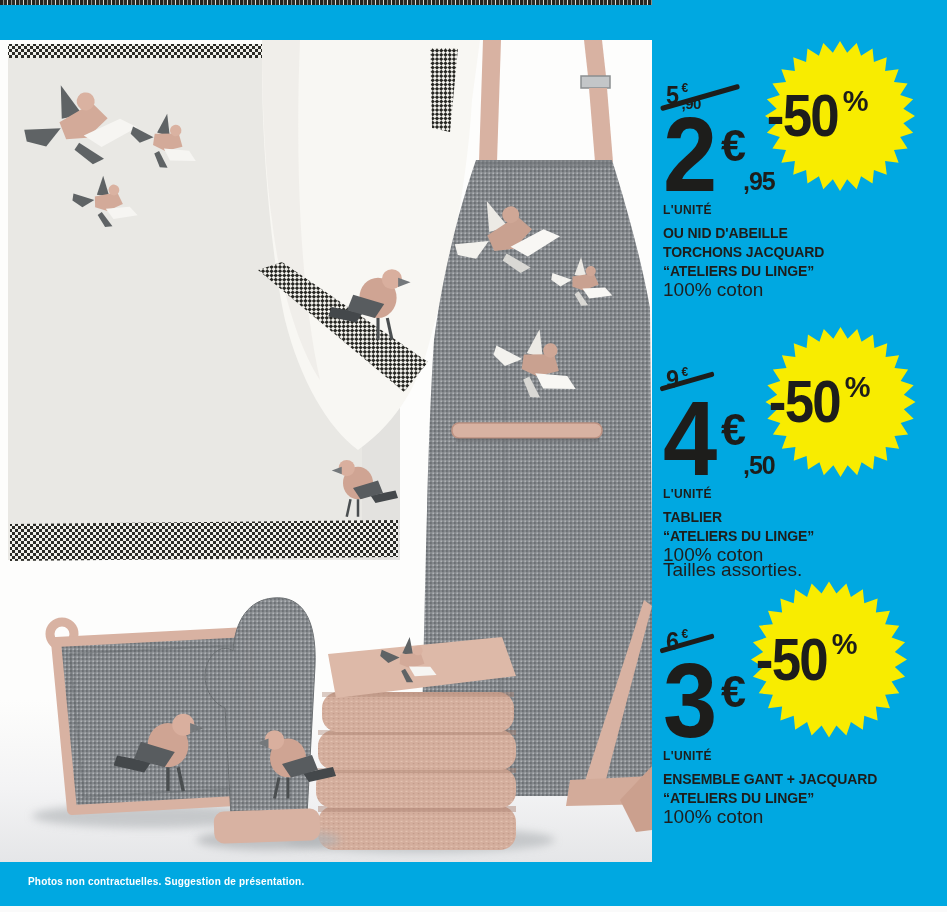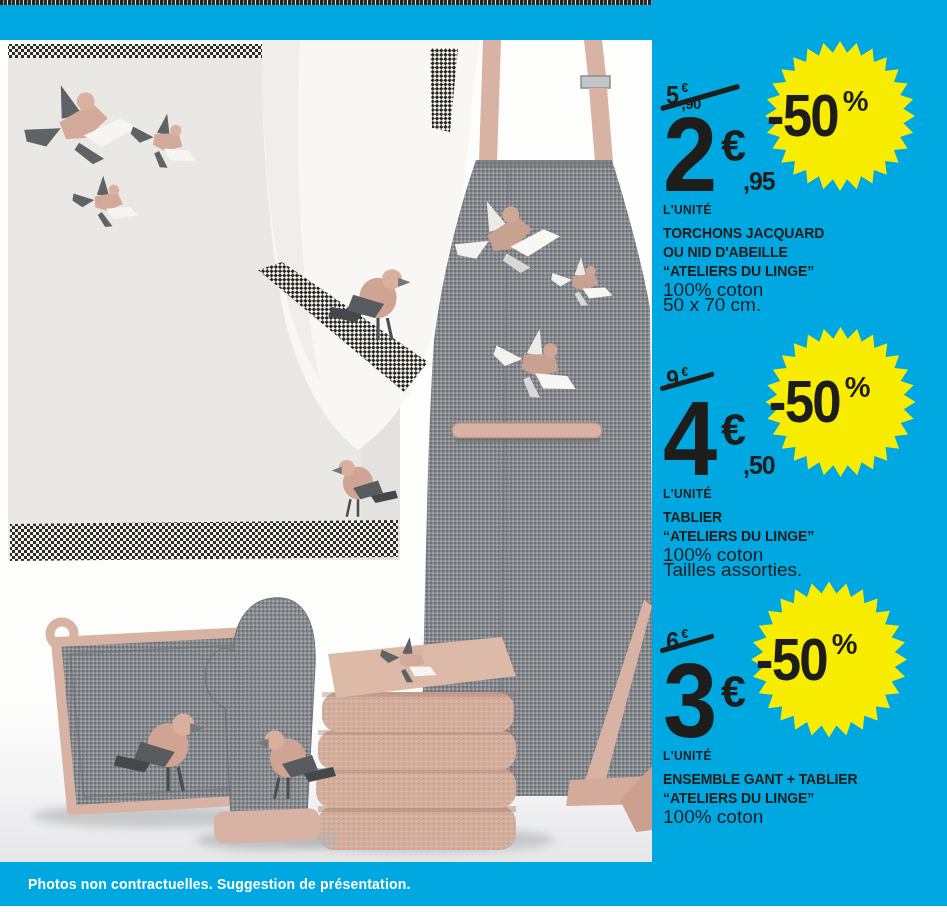--- a/index.html
+++ b/index.html
@@ -13,21 +13,21 @@
 
   
   #top-strip{left:0;top:0;width:652px;height:5px;
     background:repeating-linear-gradient(90deg,#23231f 0 3px,#8d8d87 3px 4px,#2c2c28 4px 7px,#d8d8d2 7px 8px);}
 
   
   #photo{left:0;top:40px;width:652px;height:822px;background:#fdfdfc;}
   #photo svg{display:block;}
 
   
-  #footer-note{left:28px;top:876px;color:#ffffff;font-size:14px;font-weight:bold;letter-spacing:.2px;}
+  #footer-note{left:28px;top:876px;color:#ffffff;font-size:10px;font-weight:bold;letter-spacing:.2px;}
   #bottom-strip{left:0;top:906px;width:947px;height:6px;background:#fafafa;}
 
   
   .price-block{position:absolute;left:663px;width:284px;color:#1d1d1b;}
   #block-0{top:82px;}
   #block-1{top:366px;}
   #block-2{top:628px;}
 
   .old-price{position:relative;display:flex;align-items:flex-start;width:max-content;height:31px;margin-left:3px;}
   .old-amount{font-size:26px;font-weight:bold;line-height:1;display:inline-block;transform:scaleX(.9);transform-origin:left top;}
@@ -203,27 +203,26 @@
   </div>
   <div class="price-row">
     <span class="price-euros">2</span>
     <span class="price-col">
       <span class="price-cur">€</span>
       <span class="price-cents">,95</span>
     </span>
   </div>
   <div class="unit">L'UNITÉ</div>
   <div class="name">
+    <div>OU NID D'ABEILLE</div>
     <div>TORCHONS JACQUARD</div>
-    <div>OU NID D'ABEILLE</div>
     <div>“ATELIERS DU LINGE”</div>
   </div>
   <div class="details">
     <div>100% coton</div>
-    <div>50 x 70 cm.</div>
   </div>
 </div>
 <div class="badge" id="badge-0">
   <svg viewBox="0 0 100 100">
       <polygon fill="#f8ec00" points="50.00,0.00 54.76,7.77 61.13,1.25 64.04,9.88 71.69,4.95 72.61,14.01 81.17,10.91 80.05,19.95 89.09,18.83 85.99,27.39 95.05,28.31 90.12,35.96 98.75,38.87 92.23,45.24 100.00,50.00 92.23,54.76 98.75,61.13 90.12,64.04 95.05,71.69 85.99,72.61 89.09,81.17 80.05,80.05 81.17,89.09 72.61,85.99 71.69,95.05 64.04,90.12 61.13,98.75 54.76,92.23 50.00,100.00 45.24,92.23 38.87,98.75 35.96,90.12 28.31,95.05 27.39,85.99 18.83,89.09 19.95,80.05 10.91,81.17 14.01,72.61 4.95,71.69 9.88,64.04 1.25,61.13 7.77,54.76 0.00,50.00 7.77,45.24 1.25,38.87 9.88,35.96 4.95,28.31 14.01,27.39 10.91,18.83 19.95,19.95 18.83,10.91 27.39,14.01 28.31,4.95 35.96,9.88 38.87,1.25 45.24,7.77"></polygon>
     </svg>
   <div class="badge-text">
     <span class="badge-value">-50</span>
       <span class="badge-pct">%</span>
   </div>
@@ -276,21 +275,21 @@
   </div>
   <div class="price-row">
     <span class="price-euros">3</span>
     <span class="price-col">
       <span class="price-cur">€</span>
       <span class="price-cents"></span>
     </span>
   </div>
   <div class="unit">L'UNITÉ</div>
   <div class="name">
-    <div>ENSEMBLE GANT + TABLIER</div>
+    <div>ENSEMBLE GANT + JACQUARD</div>
     <div>“ATELIERS DU LINGE”</div>
   </div>
   <div class="details">
     <div>100% coton</div>
   </div>
 </div>
 <div class="badge" id="badge-2">
   <svg viewBox="0 0 100 100">
       <polygon fill="#f8ec00" points="50.00,0.00 54.76,7.77 61.13,1.25 64.04,9.88 71.69,4.95 72.61,14.01 81.17,10.91 80.05,19.95 89.09,18.83 85.99,27.39 95.05,28.31 90.12,35.96 98.75,38.87 92.23,45.24 100.00,50.00 92.23,54.76 98.75,61.13 90.12,64.04 95.05,71.69 85.99,72.61 89.09,81.17 80.05,80.05 81.17,89.09 72.61,85.99 71.69,95.05 64.04,90.12 61.13,98.75 54.76,92.23 50.00,100.00 45.24,92.23 38.87,98.75 35.96,90.12 28.31,95.05 27.39,85.99 18.83,89.09 19.95,80.05 10.91,81.17 14.01,72.61 4.95,71.69 9.88,64.04 1.25,61.13 7.77,54.76 0.00,50.00 7.77,45.24 1.25,38.87 9.88,35.96 4.95,28.31 14.01,27.39 10.91,18.83 19.95,19.95 18.83,10.91 27.39,14.01 28.31,4.95 35.96,9.88 38.87,1.25 45.24,7.77"></polygon>
     </svg>

